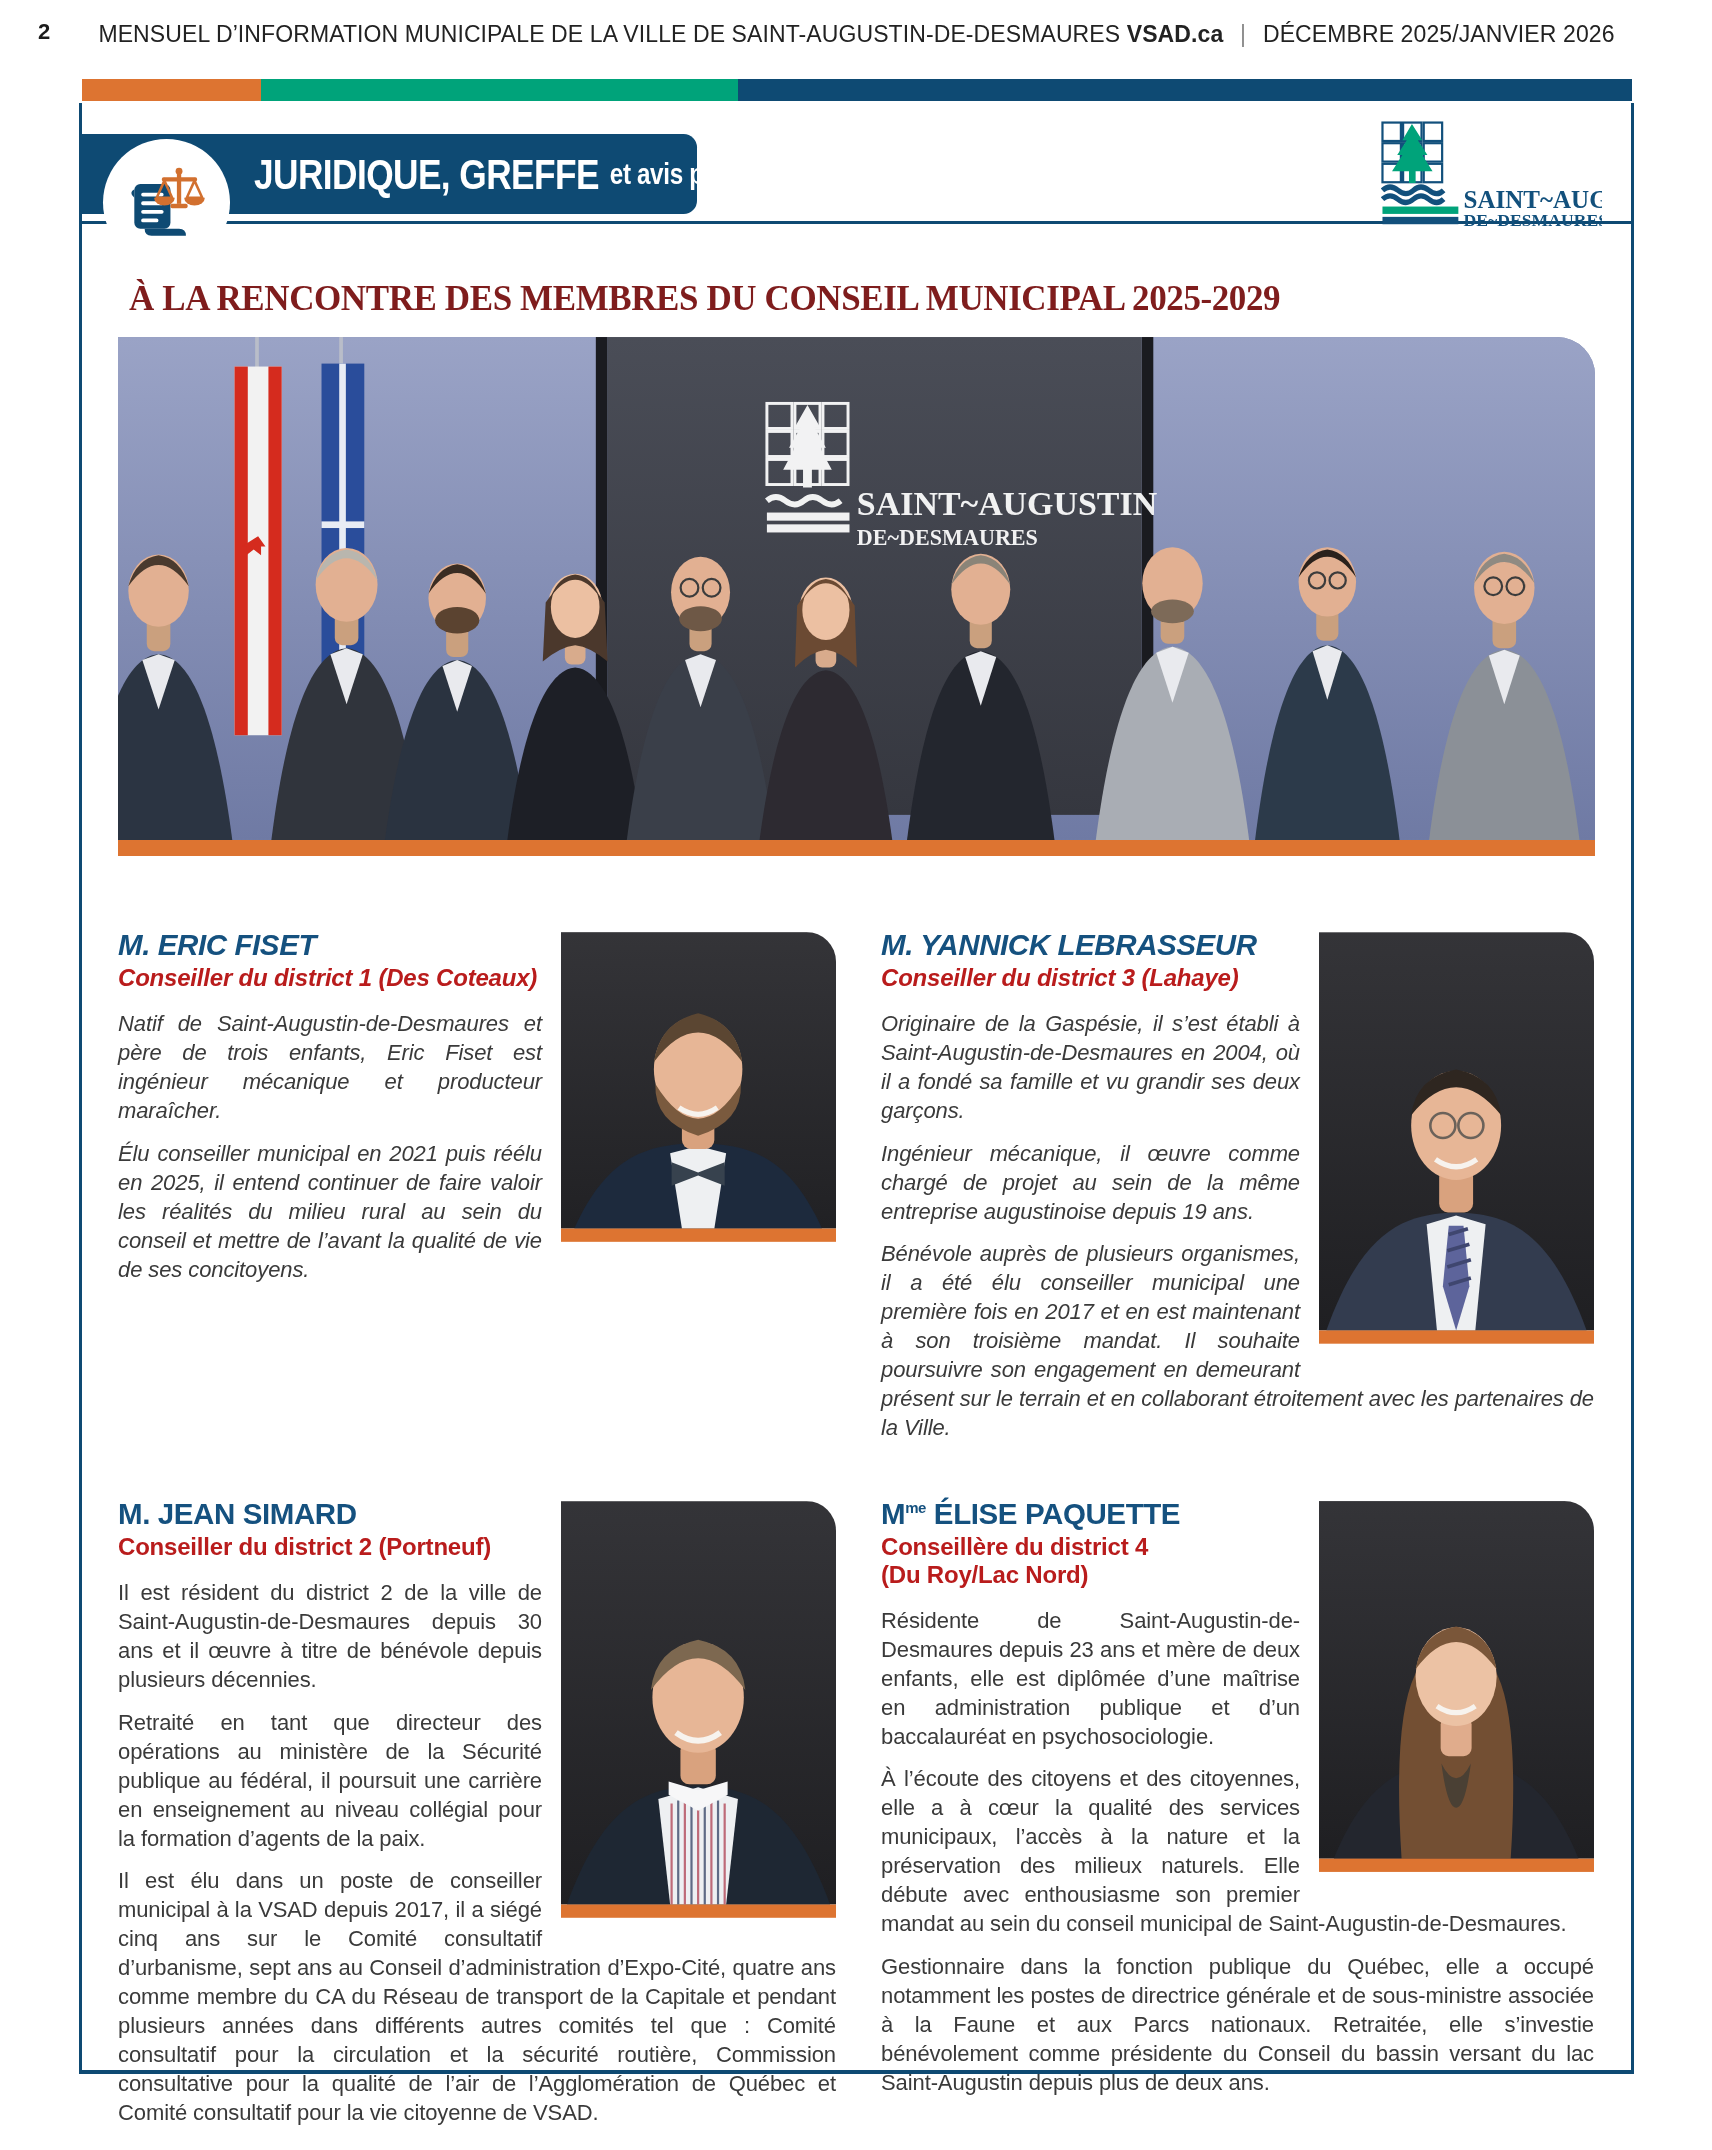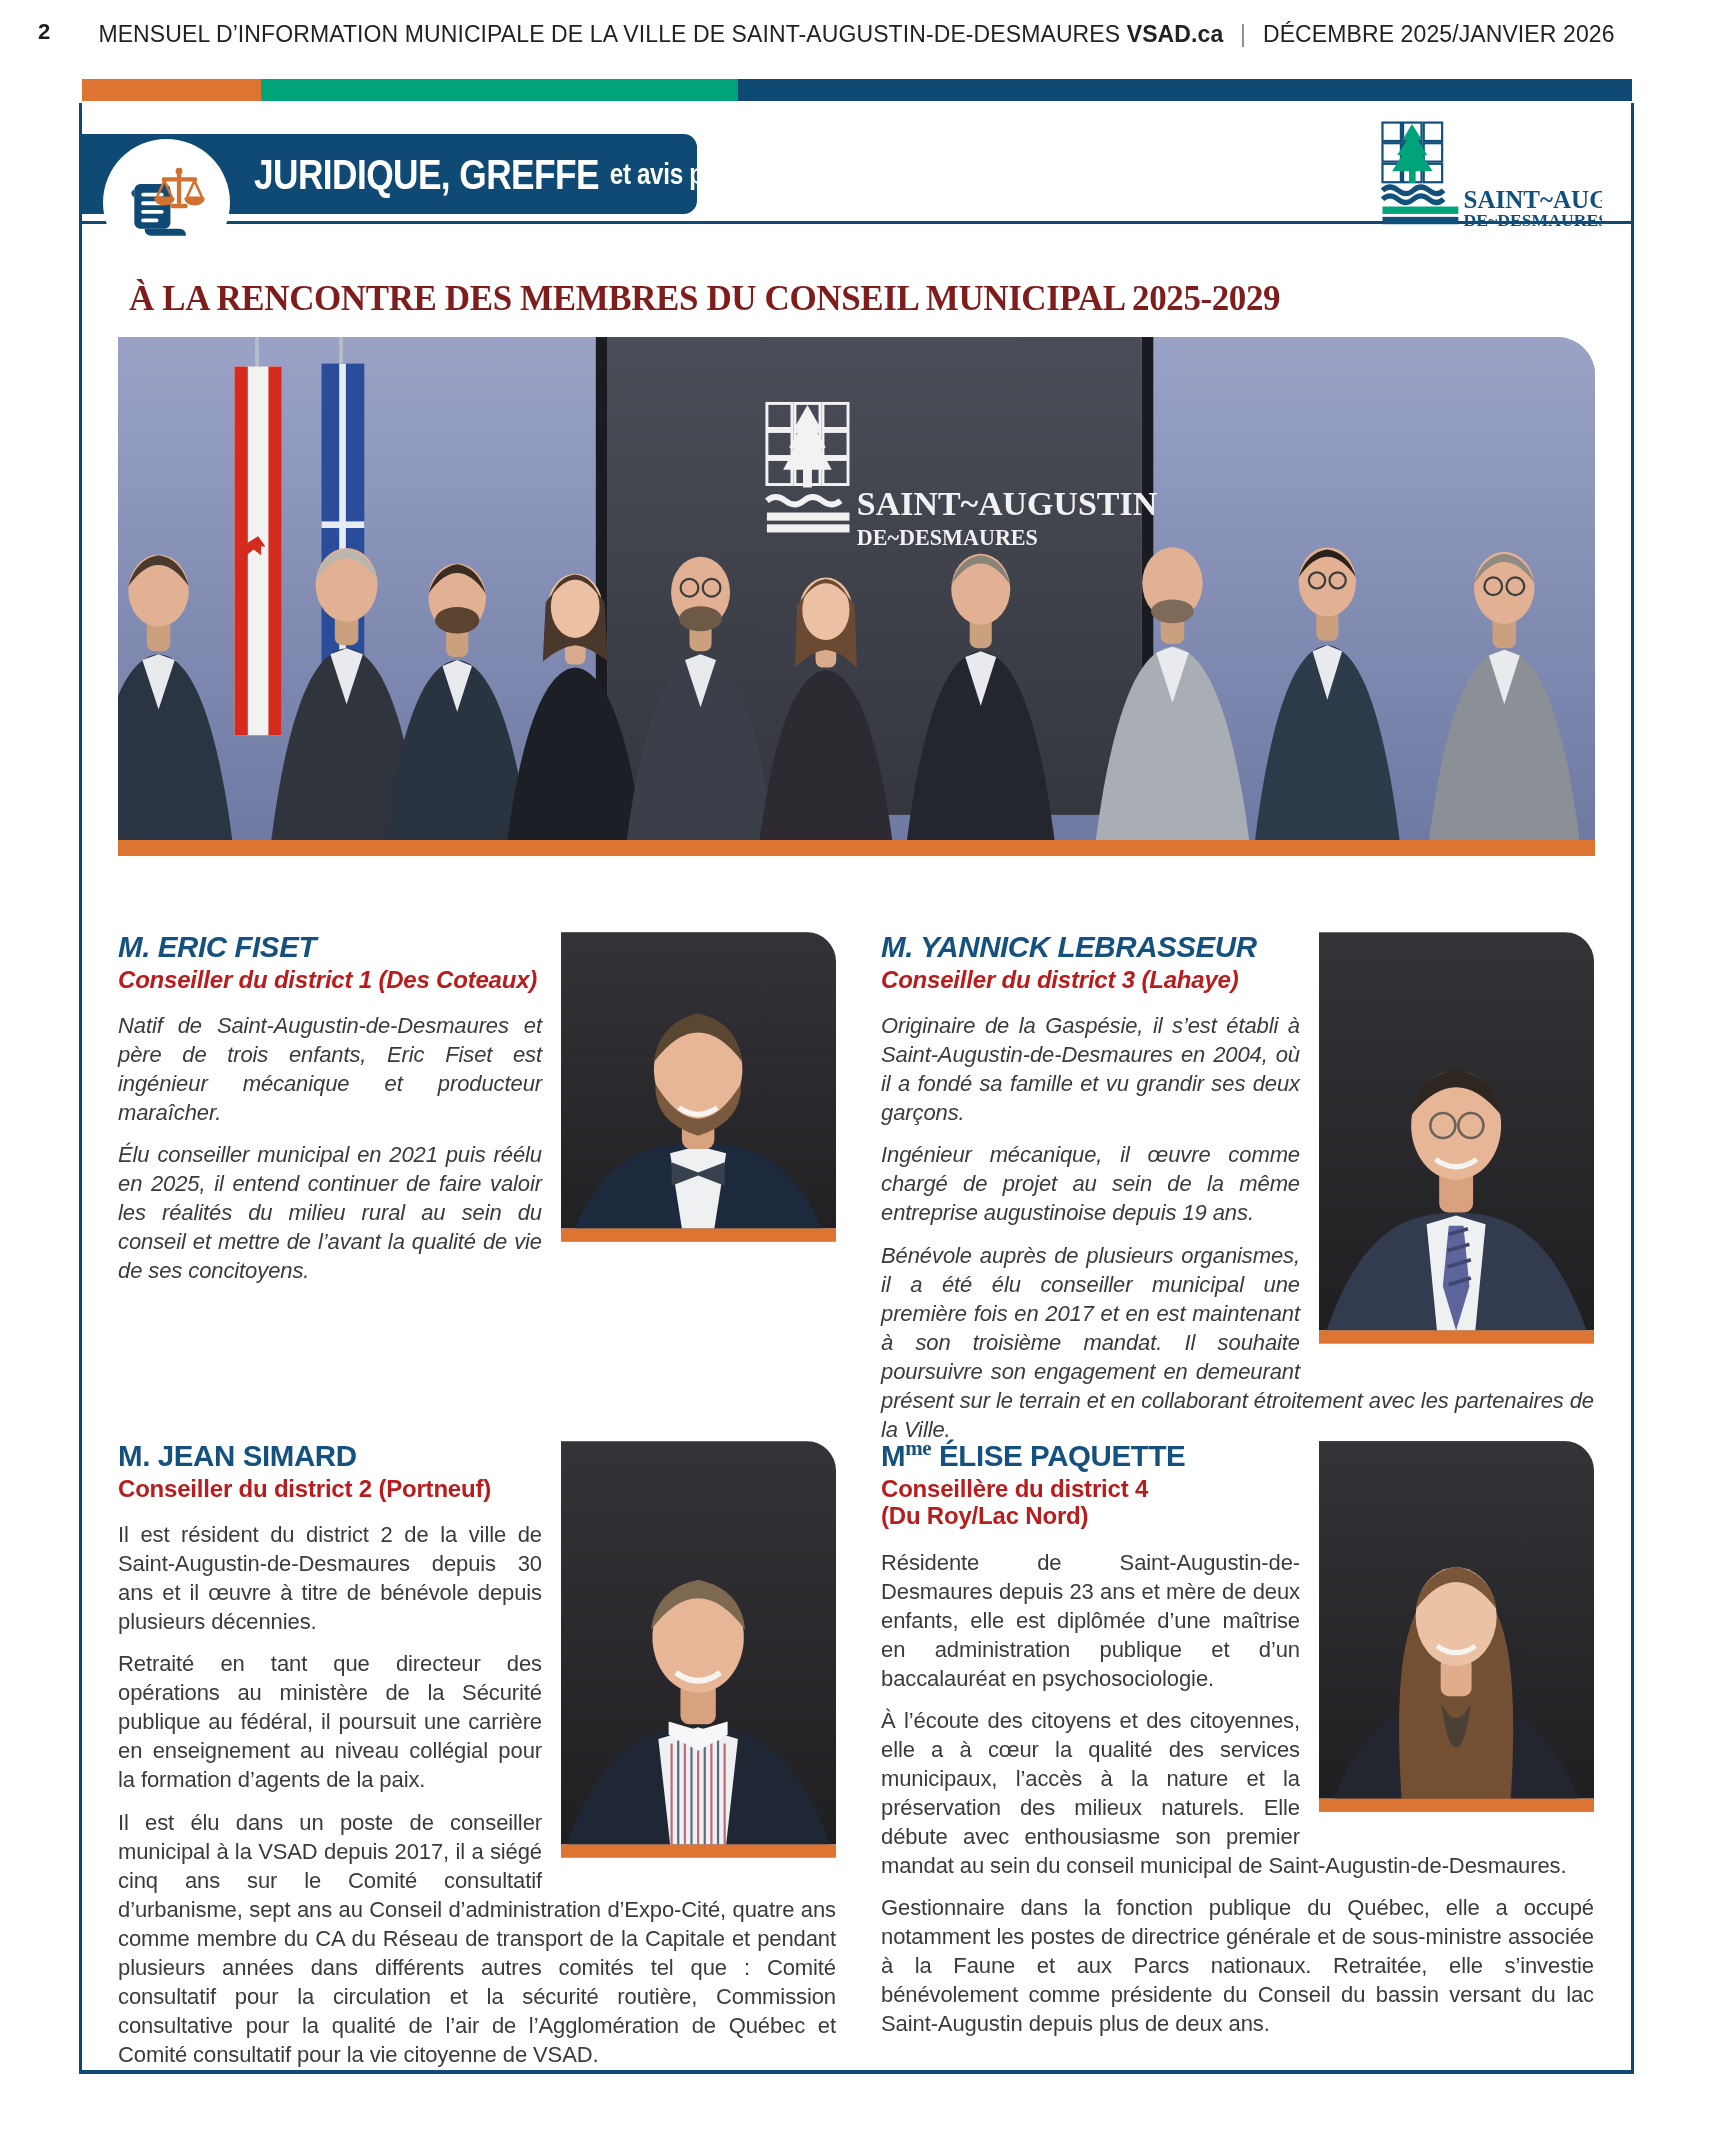--- a/index.html
+++ b/index.html
@@ -45,29 +45,29 @@
   
   .group-photo{position:absolute;left:118px;top:337px;width:1477px;height:503px;border-radius:0 38px 0 0;
                overflow:hidden;background:#7d87ad;}
   .group-photo-bar{position:absolute;left:118px;top:840px;width:1477px;height:16px;background:#dd7431;}
 
   
   .profile{position:absolute;}
   .profile .portrait{float:right;margin:4.4px 0 16px 19px;border-radius:0 29.5px 0 0;overflow:hidden;
                      line-height:0;}
   .profile h3{margin:0 0 3px 0;font-size:29.5px;font-weight:800;color:#15517f;letter-spacing:-0.4px;line-height:1.12;}
-  .profile h3 sup{font-size:21px;vertical-align:super;font-family:Liberation Serif, serif;}
+  .profile h3 sup{font-size:15px;vertical-align:super;}
   .profile h4{margin:0 0 17.7px 0;font-size:24px;font-weight:700;color:#b91c1c;letter-spacing:-0.2px;line-height:1.15;}
   .profile h4 .tl2{display:block;}
   .profile p{margin:0 0 13.3px 0;font-size:22px;line-height:29px;color:#3a3a3a;text-align:justify;
              letter-spacing:-0.1px;}
   .col-a{left:118px;width:718px;}
   .col-b{left:881px;width:713px;}
   .row-1{top:928px;font-style:italic;}
-  .row-2{top:1437px;}
+  .row-2{top:1497px;}
 </style>
 </head>
 <body>
 
 <div class="page">
 
   <div class="page-number">2</div>
   <div class="masthead">
     <span>MENSUEL D’INFORMATION MUNICIPALE DE LA VILLE DE SAINT-AUGUSTIN-DE-DESMAURES</span>
     <b>VSAD.ca</b>

